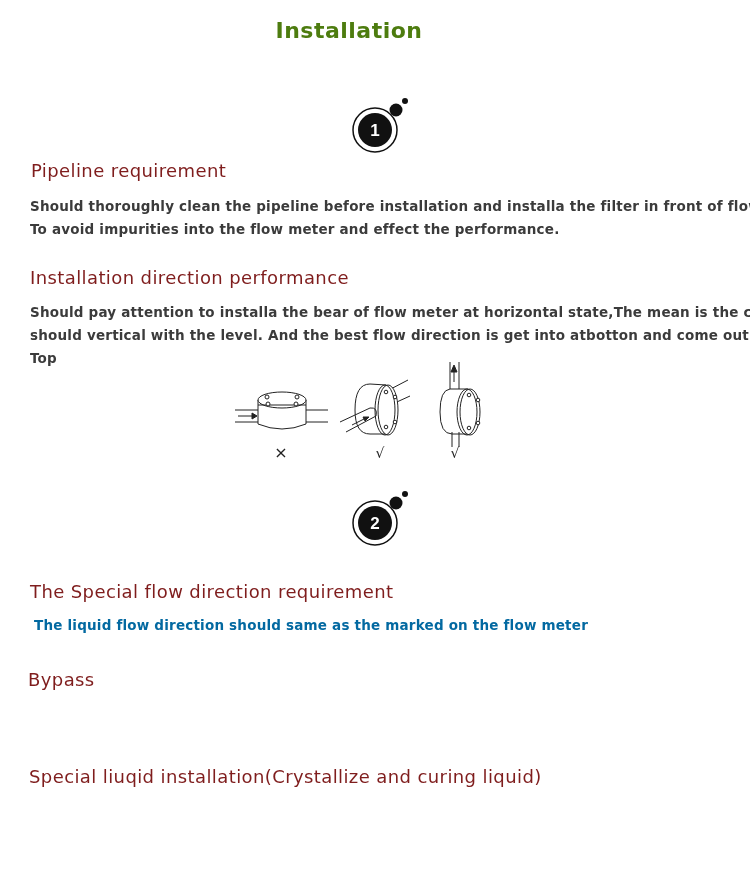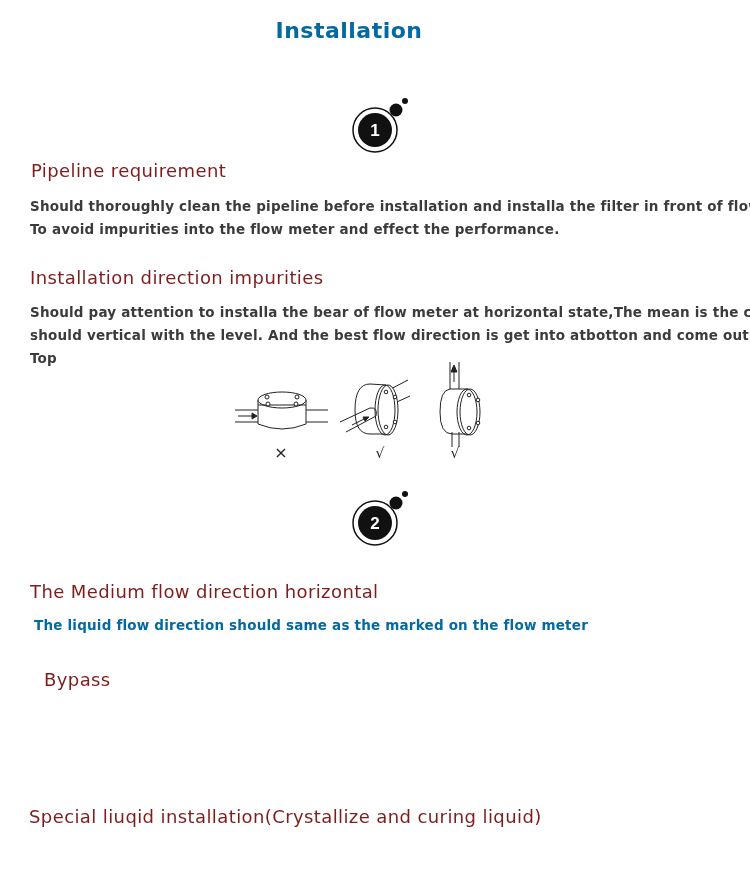--- a/index.html
+++ b/index.html
@@ -1,20 +1,20 @@
 <!DOCTYPE html>
 <html><head>
 <meta charset="utf-8">
 <style>
   html, body { margin: 0; padding: 0; background: #ffffff; }
   body { width: 750px; height: 893px; position: relative; overflow: hidden;
          font-family: "DejaVu Sans", "Liberation Sans", sans-serif; }
   .abs { position: absolute; }
   .title { left: 0; width: 698px; top: 18px; text-align: center;
-           color: #0369a1; font-size: 22px; font-weight: bold; letter-spacing: 0.5px; }
+           color: #4d7c0f; font-size: 22px; font-weight: bold; letter-spacing: 0.5px; }
   .h { color: #7f1d1d; font-size: 18px; font-weight: normal; letter-spacing: 0.4px; white-space: nowrap; }
   .p { color: #3b3b3b; font-size: 13.5px; font-weight: bold; line-height: 23px; white-space: nowrap; letter-spacing: 0.2px; }
   .p.light { color: #0369a1; }
   .badge { width: 70px; height: 65px; }
   .figure { left: 230px; top: 362px; width: 265px; height: 105px; }
 </style>
 </head>
 <body>
 
 <div class="abs title">Installation</div>
@@ -28,21 +28,21 @@
     <text x="30" y="41" text-anchor="middle" fill="#fff" font-family="Liberation Sans, sans-serif" font-weight="bold" font-size="17">1</text>
   </svg>
 </div>
 
 <div class="abs h" style="left:31px; top:160px;">Pipeline requirement</div>
 <div class="abs p" style="left:30px; top:195px;">
   <div>Should thoroughly clean the pipeline before installation and installa the filter in front of flow meter</div>
   <div>To avoid impurities into the flow meter and effect the performance.</div>
 </div>
 
-<div class="abs h" style="left:30px; top:267px;">Installation direction impurities</div>
+<div class="abs h" style="left:30px; top:267px;">Installation direction performance</div>
 <div class="abs p" style="left:30px; top:301px;">
   <div>Should pay attention to installa the bear of flow meter at horizontal state,The mean is the cover</div>
   <div>should vertical with the level. And the best flow direction is get into atbotton and come out at</div>
   <div>Top</div>
 </div>
 
 <div class="abs figure">
   <svg width="265" height="105" viewBox="0 0 265 105" fill="none" stroke="#222" stroke-width="1">
 
     <g>
@@ -102,24 +102,24 @@
 <div class="abs badge" style="left:345px; top:488px;">
   <svg width="70" height="65" viewBox="0 0 70 65">
     <circle cx="30" cy="35" r="22" fill="#fff" stroke="#111" stroke-width="1.5"></circle>
     <circle cx="30" cy="35" r="17" fill="#111"></circle>
     <circle cx="51" cy="15" r="6.5" fill="#111"></circle>
     <circle cx="60" cy="6" r="3" fill="#111"></circle>
     <text x="30" y="41" text-anchor="middle" fill="#fff" font-family="Liberation Sans, sans-serif" font-weight="bold" font-size="17">2</text>
   </svg>
 </div>
 
-<div class="abs h" style="left:30px; top:581px;">The Medium flow direction horizontal</div>
+<div class="abs h" style="left:30px; top:581px;">The Special flow direction requirement</div>
 <div class="abs p light" style="left:34px; top:614px;">
   <div>The liquid flow direction should same as the marked on the flow meter</div>
 </div>
 
-<div class="abs h" style="left:44px; top:669px;text-align:right;">Bypass</div>
+<div class="abs h" style="left:28px; top:669px;text-align:right;">Bypass</div>
 <div class="abs p light" style="left:30px; top:703px;">
 </div>
 
-<div class="abs h" style="left:29px; top:806px;">Special liuqid installation(Crystallize and curing liquid)</div>
+<div class="abs h" style="left:29px; top:766px;">Special liuqid installation(Crystallize and curing liquid)</div>
 <div class="abs p light" style="left:30px; top:801px;">
 </div>
 
 </body></html>

